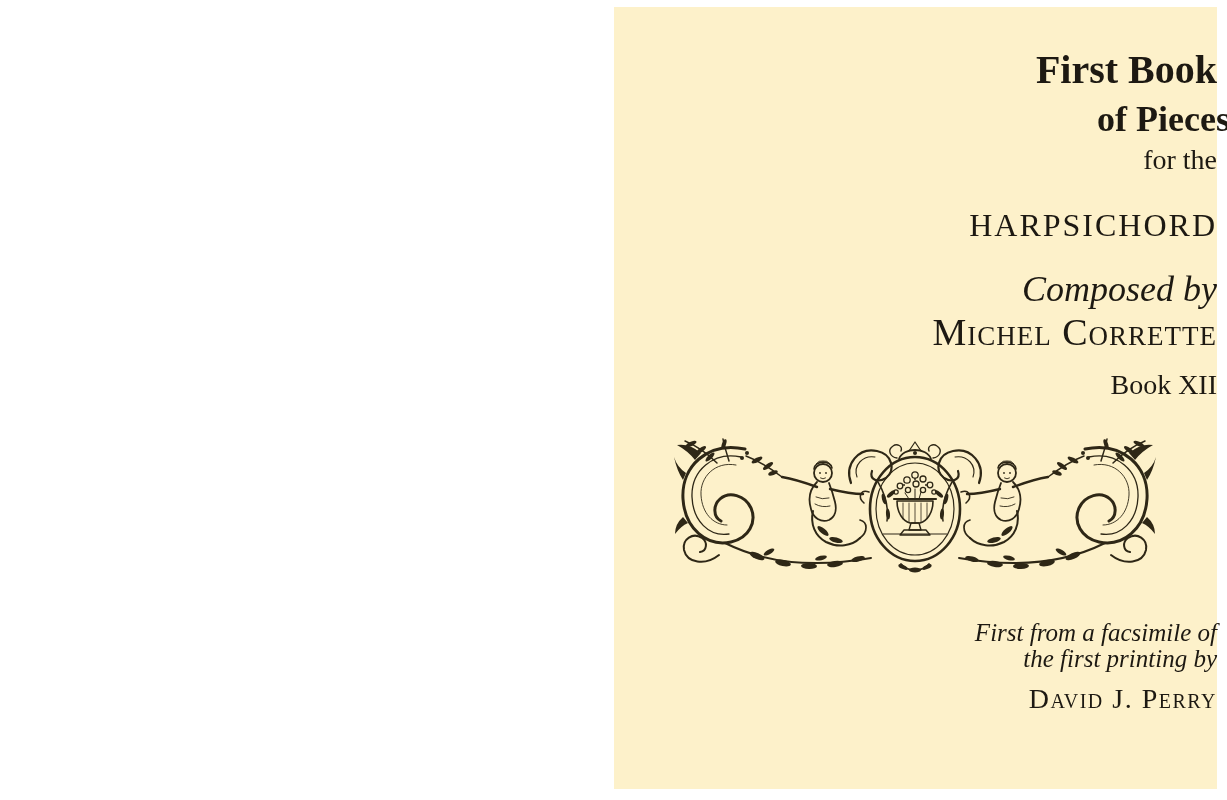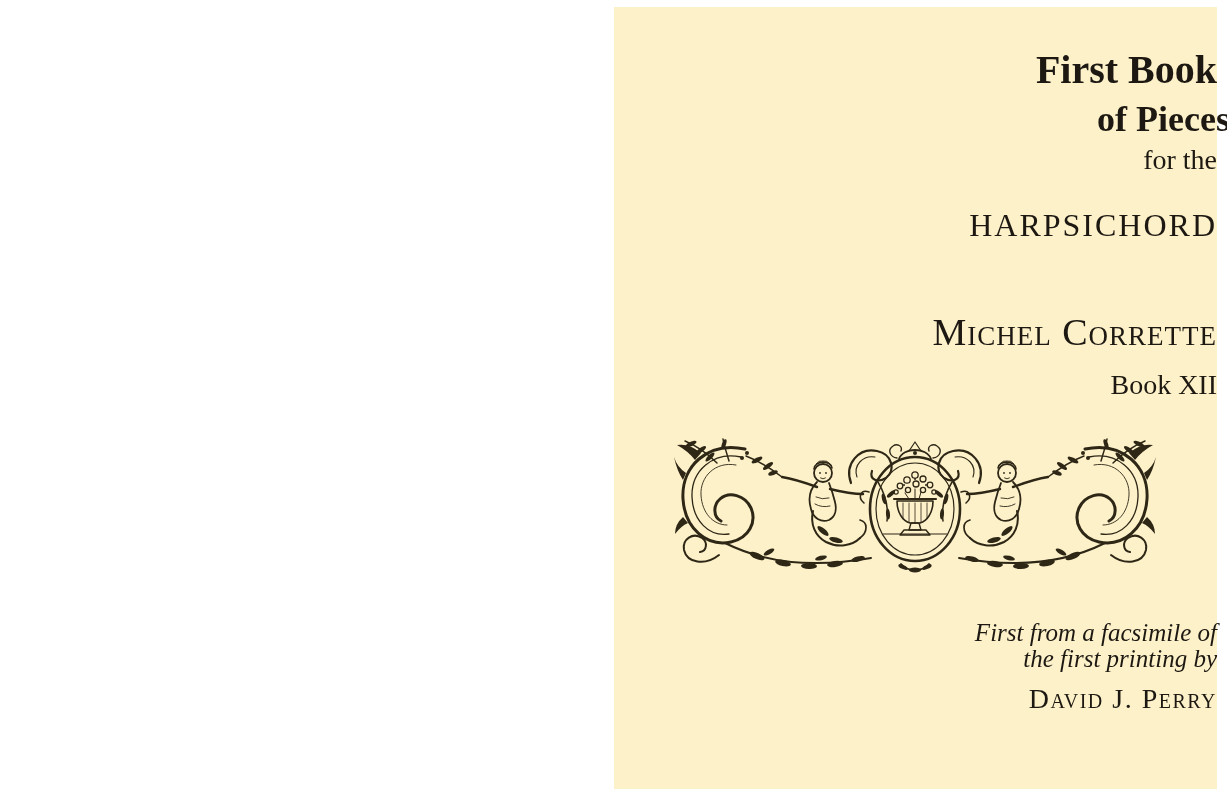--- a/index.html
+++ b/index.html
@@ -64,20 +64,21 @@
 <div class="canvas">
 
   <div class="blank-verso"></div>
 
   <div class="page">
 
     <div class="tl title-1">First Book</div>
     <div class="tl title-2">of Pieces</div>
     <div class="tl title-3">for the</div>
     <div class="tl instrument">HARPSICHORD</div>
+    <div class="tl byline">Composed by</div>
     <div class="tl composer">Michel Corrette</div>
     <div class="tl opus">Book XII</div>
 
     <svg class="ornament" viewBox="0 0 484 140" xmlns="http://www.w3.org/2000/svg" aria-hidden="true">
       <defs>
         <g id="halfL" stroke="currentColor" fill="none" stroke-width="2" stroke-linecap="round" stroke-linejoin="round">
 
           <path d="M72,12 C34,4 8,30 10,62 C12,92 34,110 58,105 C76,101 84,85 78,71 C72,58 56,54 47,62 C40,68 40,80 48,84" stroke-width="3"></path>
           <path d="M68,20 C40,14 18,34 19,60 C20,84 36,100 56,97" stroke-width="1.3"></path>
           <path d="M63,28 C42,24 27,40 28,58 C29,76 40,88 54,88" stroke-width="0.9"></path>

